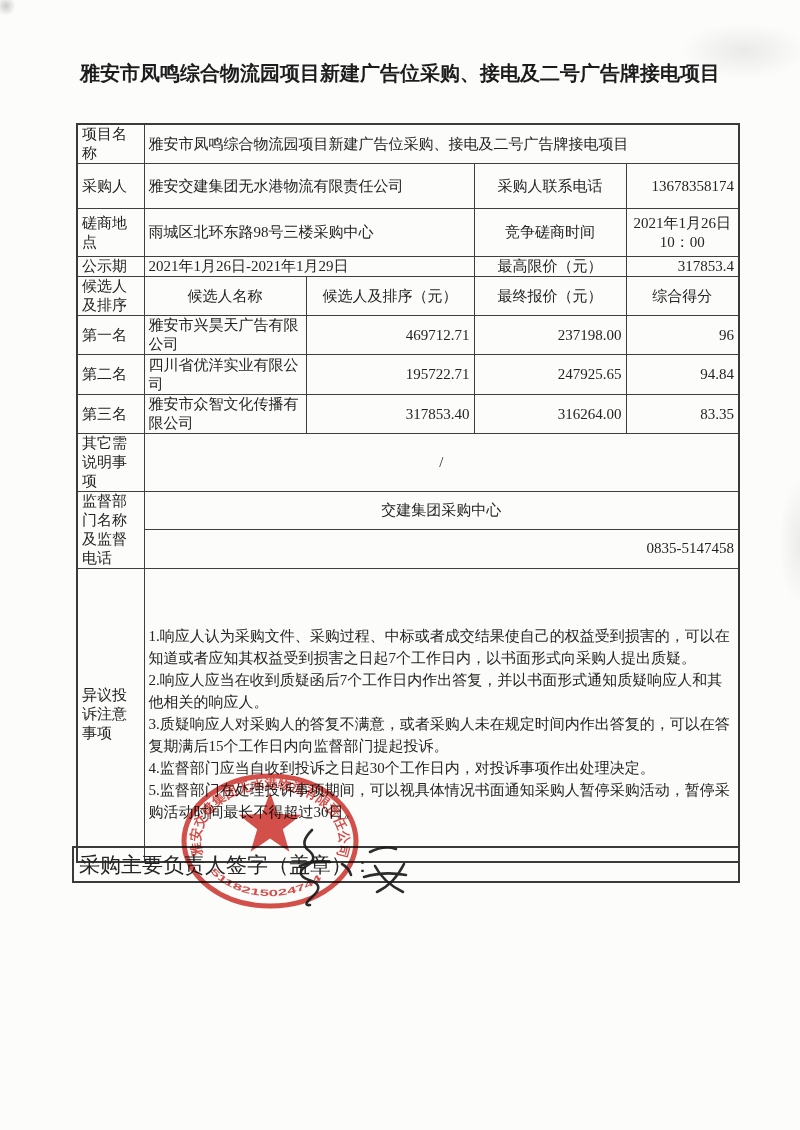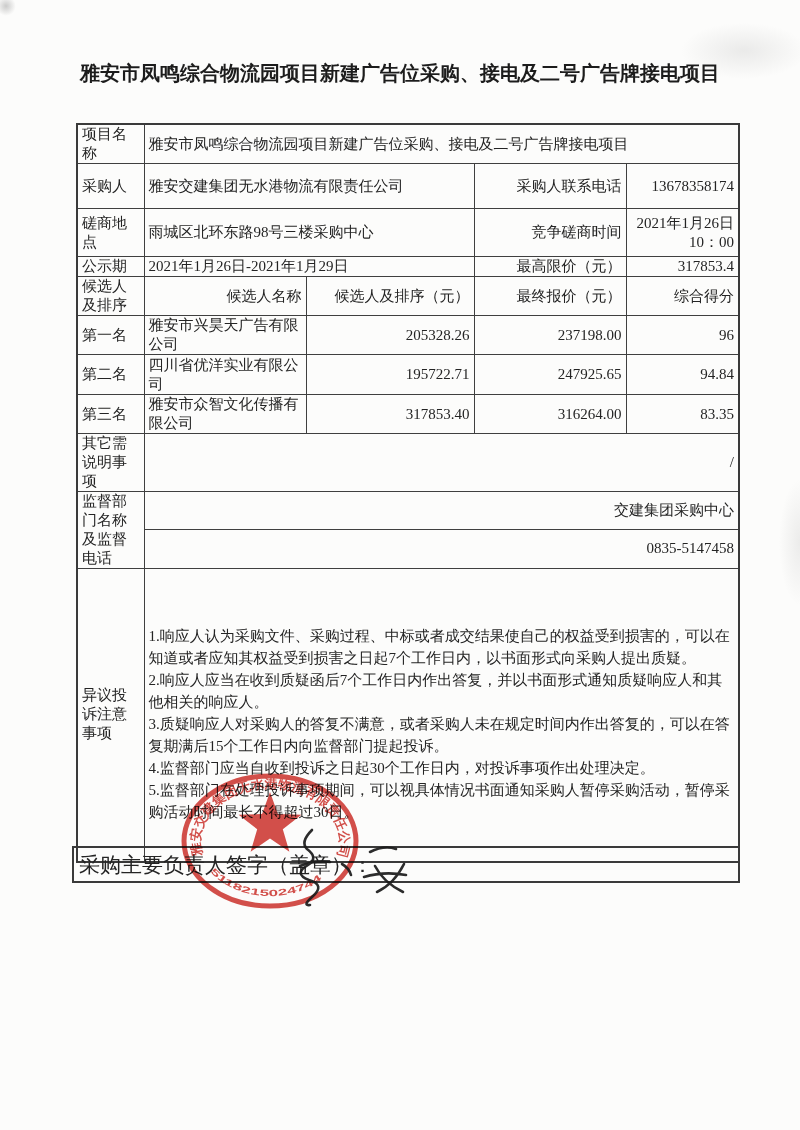--- a/index.html
+++ b/index.html
@@ -23,21 +23,21 @@
     position:absolute;left:76px;top:123px;width:662px;
     border-collapse:collapse;table-layout:fixed;
     font-size:15px;color:#242424;
   }
   table.doc td{
     border:1px solid #3f3f3f;vertical-align:middle;
     padding:0 4px;overflow:hidden;line-height:19px;
   }
   table.doc{border:2px solid #3a3a3a;padding-left:48px;}
   td.lbl{padding:0 2px 0 4px;}
-  td.ctr{text-align:right;}
+  td.ctr{text-align:center;}
   td.num{text-align:right;font-family:"Liberation Serif", serif;}
   .r1{height:33px}.r2{height:45px}.r3{height:48px}.r4{height:19px}
   .r5{height:35px}.r6{height:37px}.r7{height:40px}.r8{height:39px}
   .r9{height:48px}.r10{height:36px}.r11{height:37px}.r12{height:293px}
   td.notice-cell{padding:0 4px 0 6px;}
   .notice-block{line-height:22px;margin-top:18px;}
   .sig-box{
     position:absolute;left:72px;top:846px;width:668px;height:37px;
     border:2px solid #3a3a3a;box-sizing:border-box;
     display:flex;align-items:center;font-size:21px;padding-left:5px;
@@ -91,21 +91,21 @@
   <tr class="r5">
     <td class="lbl">候选人及排序</td>
     <td class="ctr">候选人名称</td>
     <td class="ctr">候选人及排序（元）</td>
     <td class="ctr">最终报价（元）</td>
     <td class="ctr">综合得分</td>
   </tr>
   <tr class="r6">
     <td class="lbl">第一名</td>
     <td>雅安市兴昊天广告有限公司</td>
-    <td class="num">205328.26</td>
+    <td class="num">469712.71</td>
     <td class="num">237198.00</td>
     <td class="num">96</td>
   </tr>
   <tr class="r7">
     <td class="lbl">第二名</td>
     <td>四川省优洋实业有限公司</td>
     <td class="num">195722.71</td>
     <td class="num">247925.65</td>
     <td class="num">94.84</td>
   </tr>

